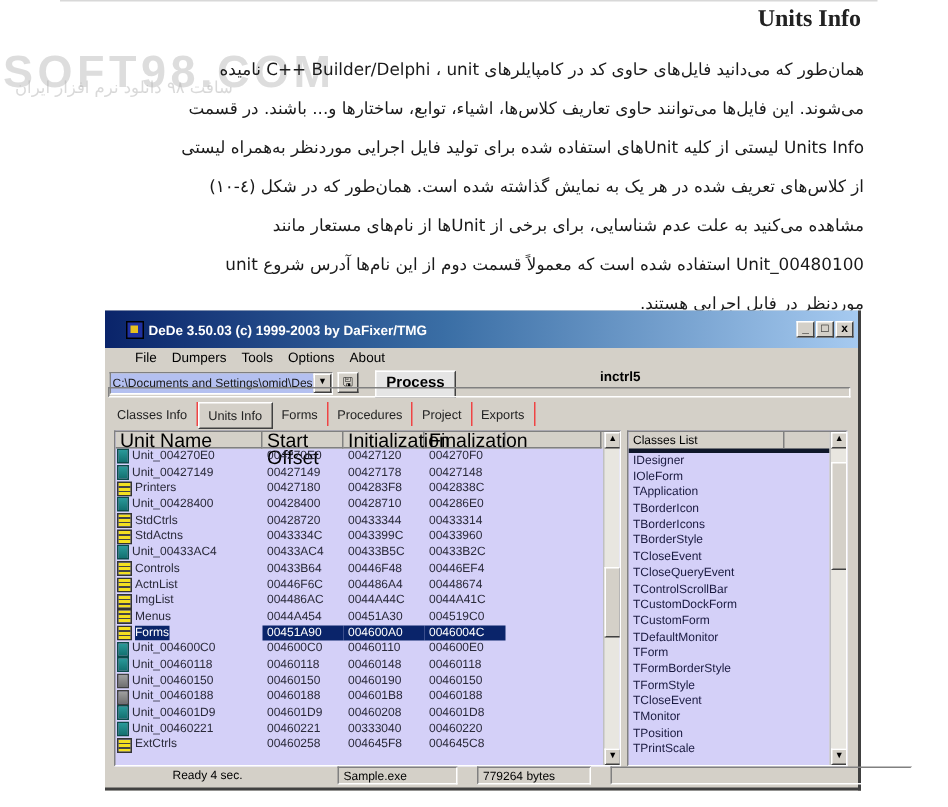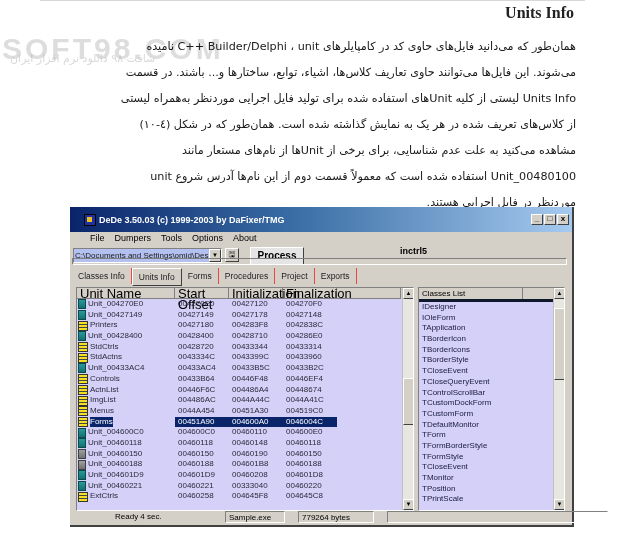--- a/index.html
+++ b/index.html
@@ -322,17 +322,17 @@
       </div>
     <div class="vscroll">
       <span class="sb-btn" style="top:0">▲</span>
       <span class="sb-thumb" style="top:20px;height:70px"></span>
       <span class="sb-btn" style="bottom:0">▼</span>
     </div>
   </div>
 
   <div class="statusbar">
     <span class="sp" style="width:100px;border:none">Ready 4 sec.</span>
-    <span class="sp" style="width:60px">Sample.exe</span>
+    <span class="sp" style="width:80px">Sample.exe</span>
     <span class="sp" style="width:76px">779264 bytes</span>
     <span class="sp" style="flex:1"></span>
   </div>
 </div>
 
 </body></html>

